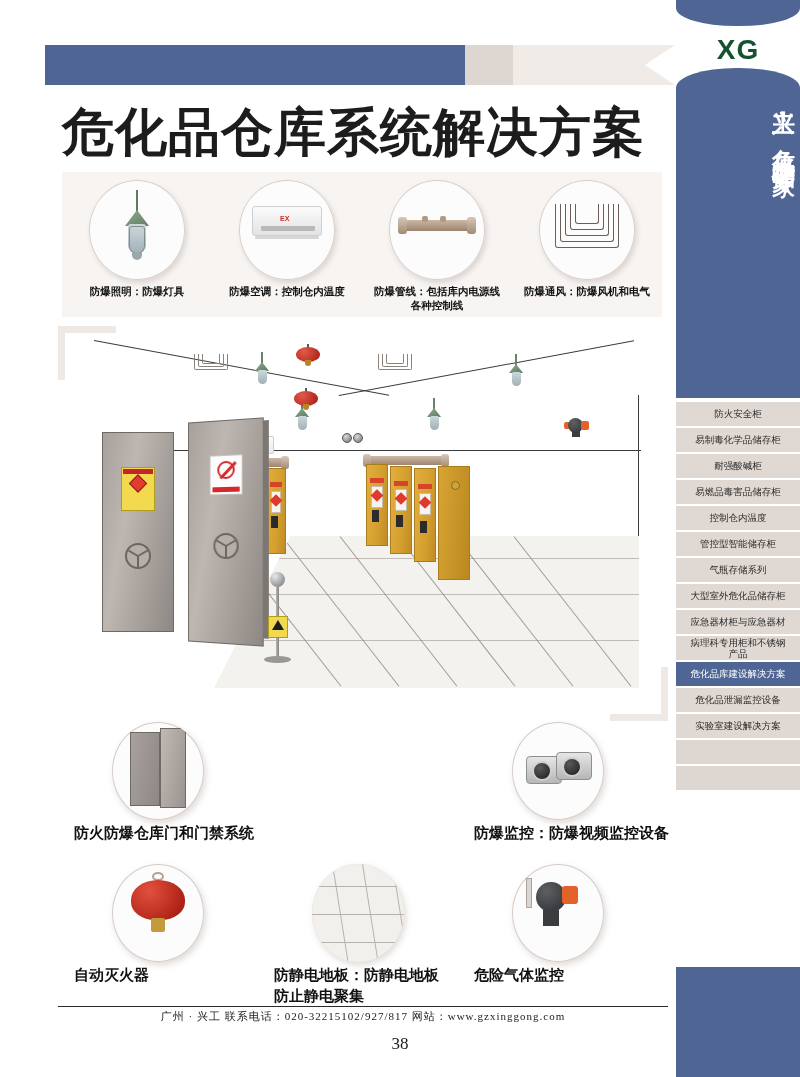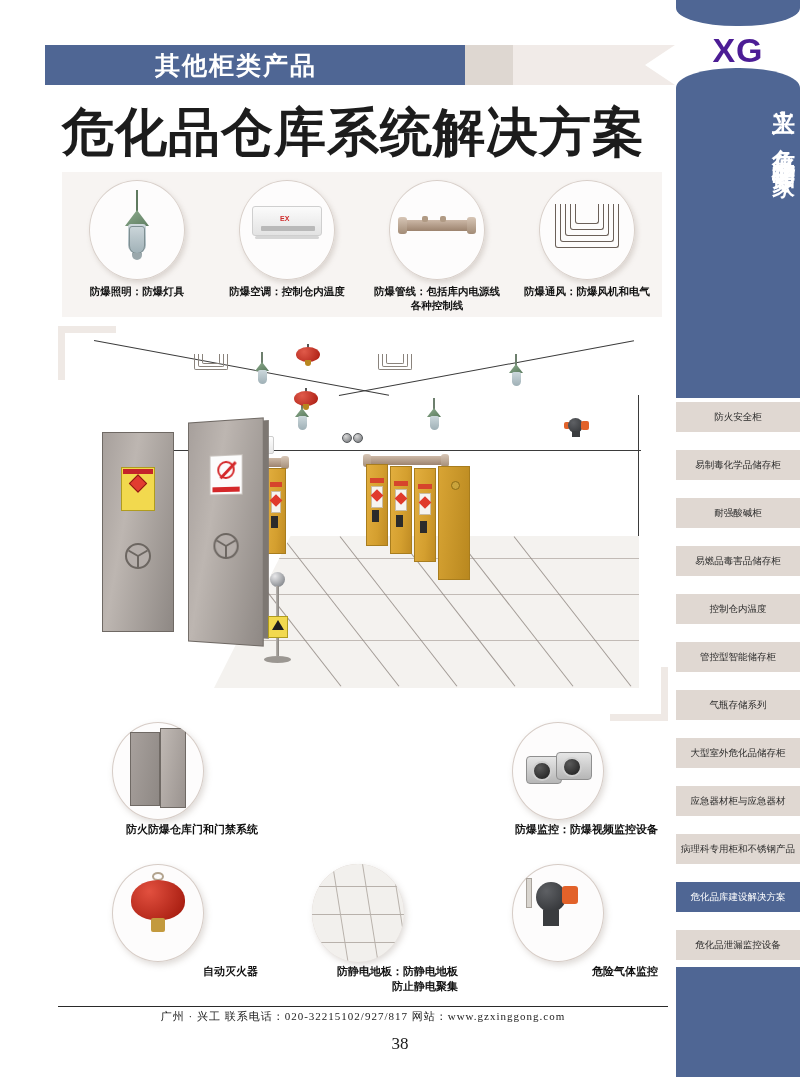--- a/index.html
+++ b/index.html
@@ -239,22 +239,22 @@
   .prod-grid { position:absolute; left:58px; top:722px; width:610px; height:272px; }
   .prod-cell { position:absolute; width:200px; height:130px; }
   .prod-circle {
     position:absolute; left:50%; top:0; transform:translateX(-50%);
     width:92px; height:98px; border-radius:50%;
     background:#fdfcfc;
     box-shadow: 0 0 0 1px #d6ccc6 inset, 2px 3px 6px rgba(150,135,125,.3);
     overflow:hidden;
   }
   .prod-caption {
-    position:absolute; left:0; top:100px; width:100%;
-    text-align:right; font-size:11px; font-weight:bold; color:#111;
+    position:absolute; left:16px; top:100px; width:100%;
+    text-align:left; font-size:15px; font-weight:bold; color:#111;
     line-height:1.4; white-space:pre-line;
   }
 
   
   .pd-door-a { position:absolute; left:18px; top:10px; width:30px; height:74px; background:linear-gradient(100deg,#a8a19d,#8e8884); border:1px solid #6f6964; }
   .pd-door-b { position:absolute; left:48px; top:6px; width:26px; height:80px; background:linear-gradient(100deg,#c0b9b4,#9a938f); border:1px solid #6f6964; }
 
   
   .pp-pile { position:absolute; width:22px; height:80px; }
   .pp-ball { position:absolute; left:7px; top:0; width:10px; height:10px; border-radius:50%; background:radial-gradient(circle at 33% 28%,#eee,#777); }
@@ -285,40 +285,40 @@
   
   .sidebar { position:absolute; left:676px; top:0; width:124px; height:1077px; }
   .sb-cap-top {
     position:absolute; left:0; top:0; width:124px; height:26px;
     background:#4f6694; border-radius:0 0 60px 60px / 0 0 18px 18px;
   }
   .sb-logo-band {
     position:absolute; left:0; top:26px; width:124px; height:48px;
     background:#ffffff; display:flex; align-items:center; justify-content:center;
   }
-  .sb-logo-text { font-size:34px; font-weight:bold; color:#4c1d95; letter-spacing:1px; }
+  .sb-logo-text { font-size:28px; font-weight:bold; color:#14532d; letter-spacing:1px; }
   .sb-brand {
     position:absolute; left:0; top:68px; width:124px; height:330px;
     background:#4f6694; border-radius:60px 60px 0 0 / 20px 20px 0 0;
   }
   .sb-brand-text {
     position:absolute; left:0; top:24px; width:124px;
     writing-mode:vertical-rl; text-orientation:upright;
     font-size:23px; font-weight:bold; color:#ffffff; letter-spacing:4px;
     display:flex; justify-content:flex-start;
     margin:0 auto; height:290px;
     align-items:flex-start;
     padding-left:38px;
   }
   .sb-menu { position:absolute; left:0; top:402px; width:124px; }
   .sb-item {
-    height:30px; margin-bottom:18px; background:#e0d8d2;
+    height:24px; margin-bottom:2px; background:#e0d8d2;
     display:flex; align-items:center; justify-content:center;
     font-size:9.5px; color:#2a2a2a; text-align:center; line-height:1.2;
-    padding:0 4px;
+    padding:0 14px;
   }
   .sb-item.active { background:#4f6694; color:#ffffff; }
   .sb-item.blank { background:#ded7d1; }
   .sb-bottom { position:absolute; left:0; bottom:0; width:124px; height:110px; background:#4f6694; }
 
   
   .footer-rule { position:absolute; left:58px; top:1006px; width:610px; height:1px; background:#2a2a2a; }
   .footer-text {
     position:absolute; left:58px; top:1009px; width:610px;
     text-align:center; font-size:11px; color:#1a1a1a;
@@ -330,21 +330,20 @@
     font-family:"Liberation Serif", serif;
   }
 </style>
 </head>
 <body>
 
 <div class="page">
 
   <div class="ribbon">
     <div class="ribbon-blue"></div>
-    <div class="ribbon-title">其他柜类产品</div>
     <div class="ribbon-beige-dark"></div>
     <div class="ribbon-beige-light">
       <div class="ribbon-notch"></div>
     </div>
   </div>
 
   <div class="main-title">危化品仓库系统解决方案</div>
 
   <div class="feature-strip">
     <div class="feature-row">

